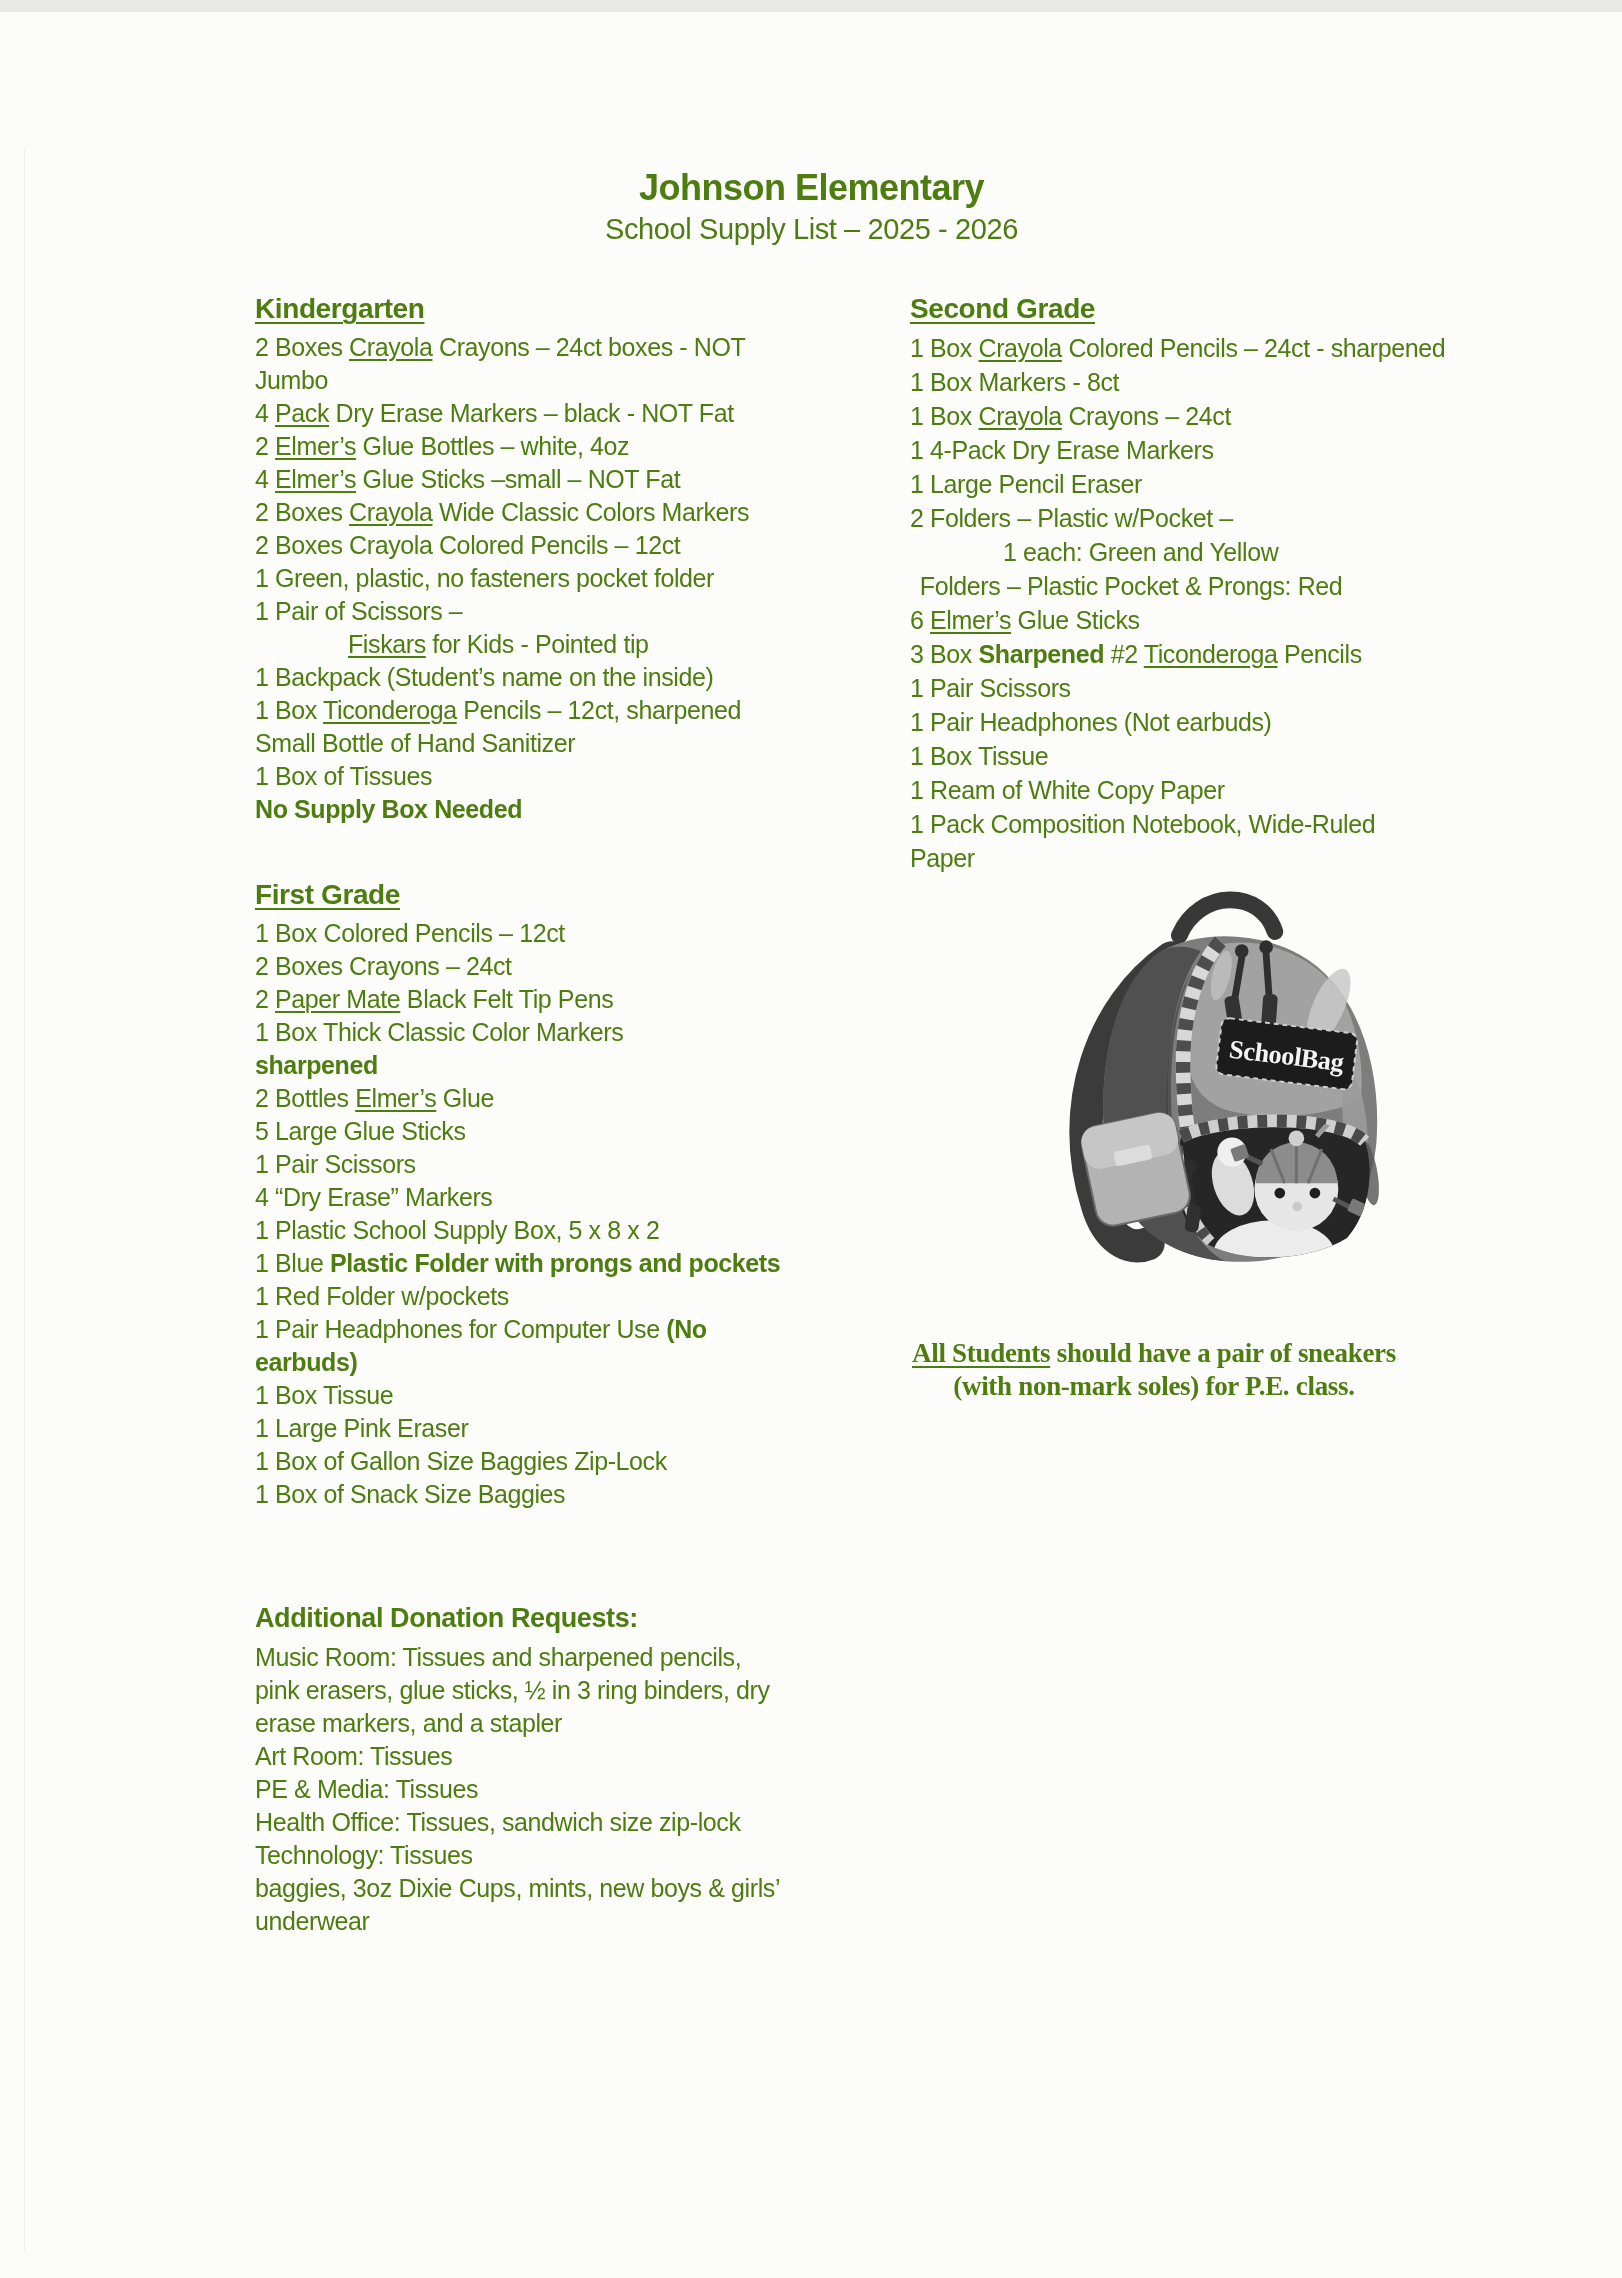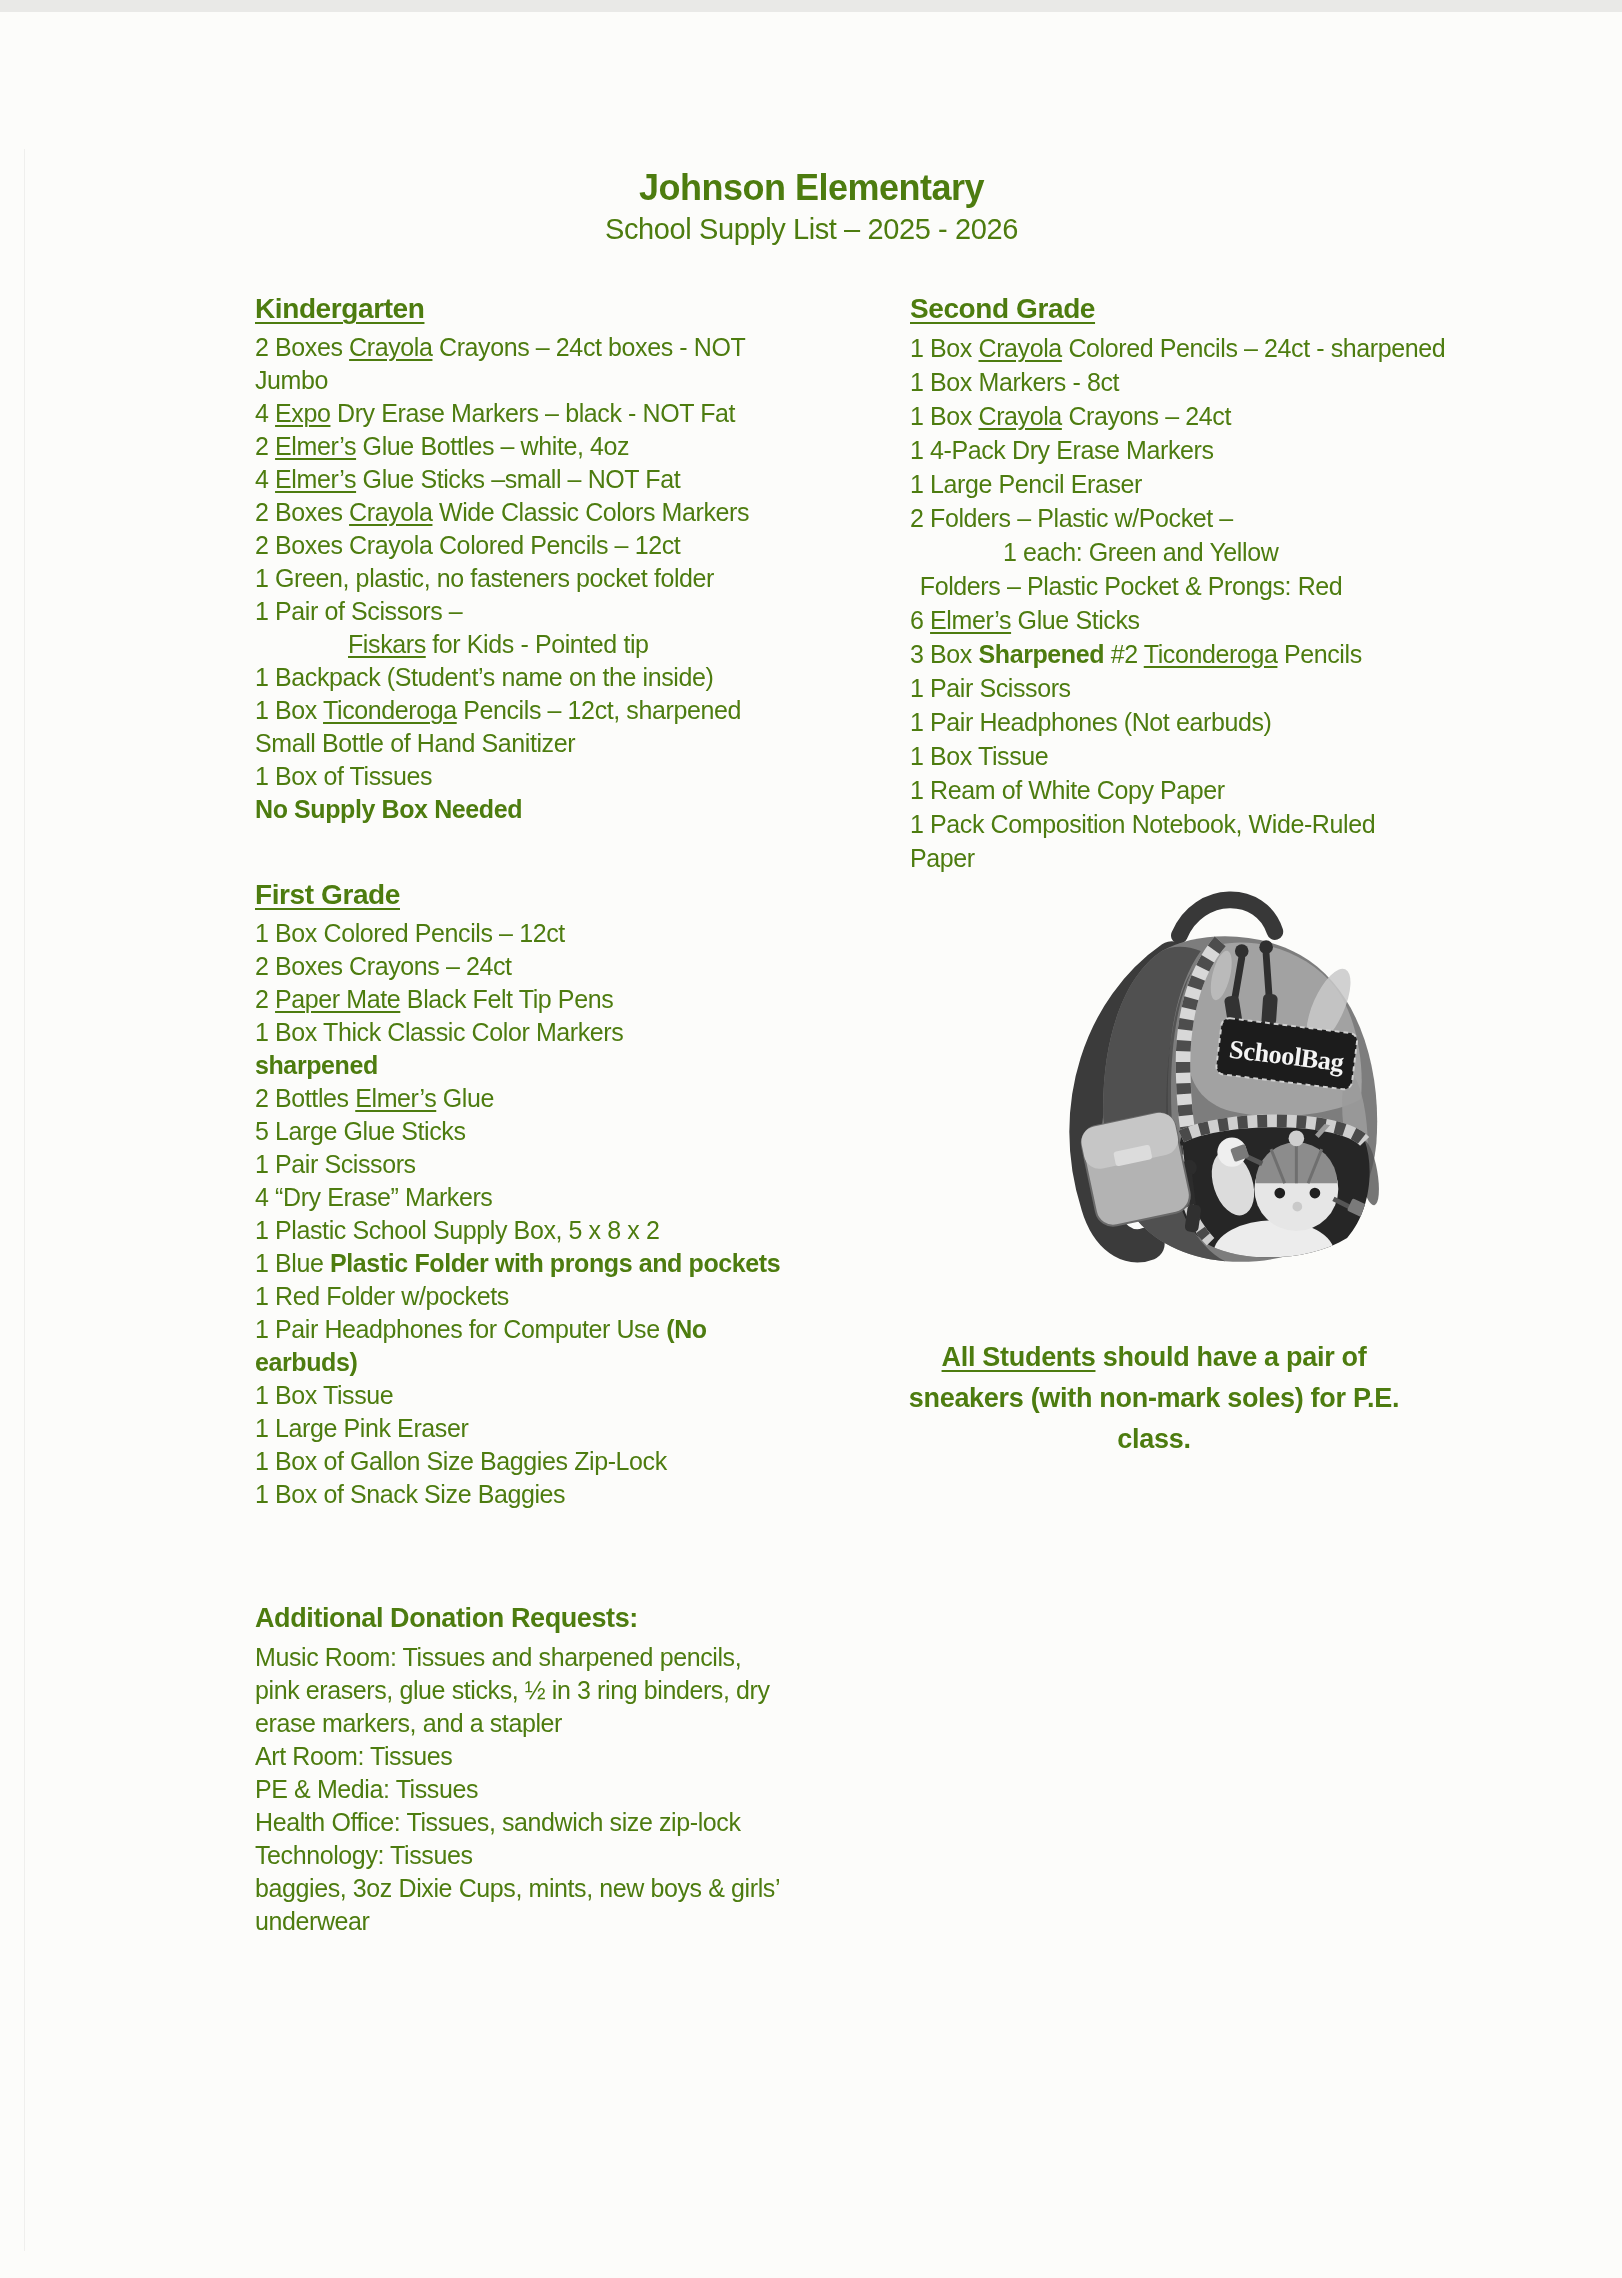--- a/index.html
+++ b/index.html
@@ -43,42 +43,43 @@
   .seg-b { font-weight: bold; }
   .seg-bu { font-weight: bold; text-decoration: underline; text-decoration-thickness: 2.4px; text-underline-offset: 3.9px; }
 
   #sec-first-grade { margin-top: 51px; }
   #sec-donations   { margin-top: 90px; }
 
   .backpack-figure { margin: 290px 0 0 115px; width: 373px; height: 398px; }
 
   .pe-note {
     margin-top: 64px; margin-left: -29px; width: 546px;
-    text-align: center; font-size: 27px; font-weight: bold; line-height: 41px;
+    text-align: center; font-size: 27px; font-weight: bold; line-height: 33px;
     letter-spacing: -0.3px;
+    font-family: Liberation Serif, serif;
   }
 </style>
 </head>
 <body>
 
 <div class="page">
   <div class="scan-edge"></div>
 
   <header class="doc-header">
     <div class="doc-title">Johnson Elementary</div>
     <div class="doc-subtitle">School Supply List – 2025 - 2026</div>
   </header>
 
   <div class="col col-left">
     <section id="sec-kindergarten">
       <div class="sec-heading">Kindergarten</div>
       <div class="list">
           <div class="line"><span class="seg">2 Boxes </span><span class="seg-u">Crayola</span><span class="seg"> Crayons – 24ct boxes - NOT</span></div>
           <div class="line"><span class="seg">Jumbo</span></div>
-          <div class="line"><span class="seg">4 </span><span class="seg-u">Expo</span><span class="seg"> Dry Erase Markers – black - NOT Fat</span></div>
+          <div class="line"><span class="seg">4 </span><span class="seg-u">Pack</span><span class="seg"> Dry Erase Markers – black - NOT Fat</span></div>
           <div class="line"><span class="seg">2 </span><span class="seg-u">Elmer’s</span><span class="seg"> Glue Bottles – white, 4oz</span></div>
           <div class="line"><span class="seg">4 </span><span class="seg-u">Elmer’s</span><span class="seg"> Glue Sticks –small – NOT Fat</span></div>
           <div class="line"><span class="seg">2 Boxes </span><span class="seg-u">Crayola</span><span class="seg"> Wide Classic Colors Markers</span></div>
           <div class="line"><span class="seg">2 Boxes Crayola Colored Pencils – 12ct</span></div>
           <div class="line"><span class="seg">1 Green, plastic, no fasteners pocket folder</span></div>
           <div class="line"><span class="seg">1 Pair of Scissors –</span></div>
           <div class="line ind-lg"><span class="seg-u">Fiskars</span><span class="seg"> for Kids - Pointed tip</span></div>
           <div class="line"><span class="seg">1 Backpack (Student’s name on the inside)</span></div>
           <div class="line"><span class="seg">1 Box </span><span class="seg-u">Ticonderoga</span><span class="seg"> Pencils – 12ct, sharpened</span></div>
           <div class="line"><span class="seg">Small Bottle of Hand Sanitizer</span></div>

